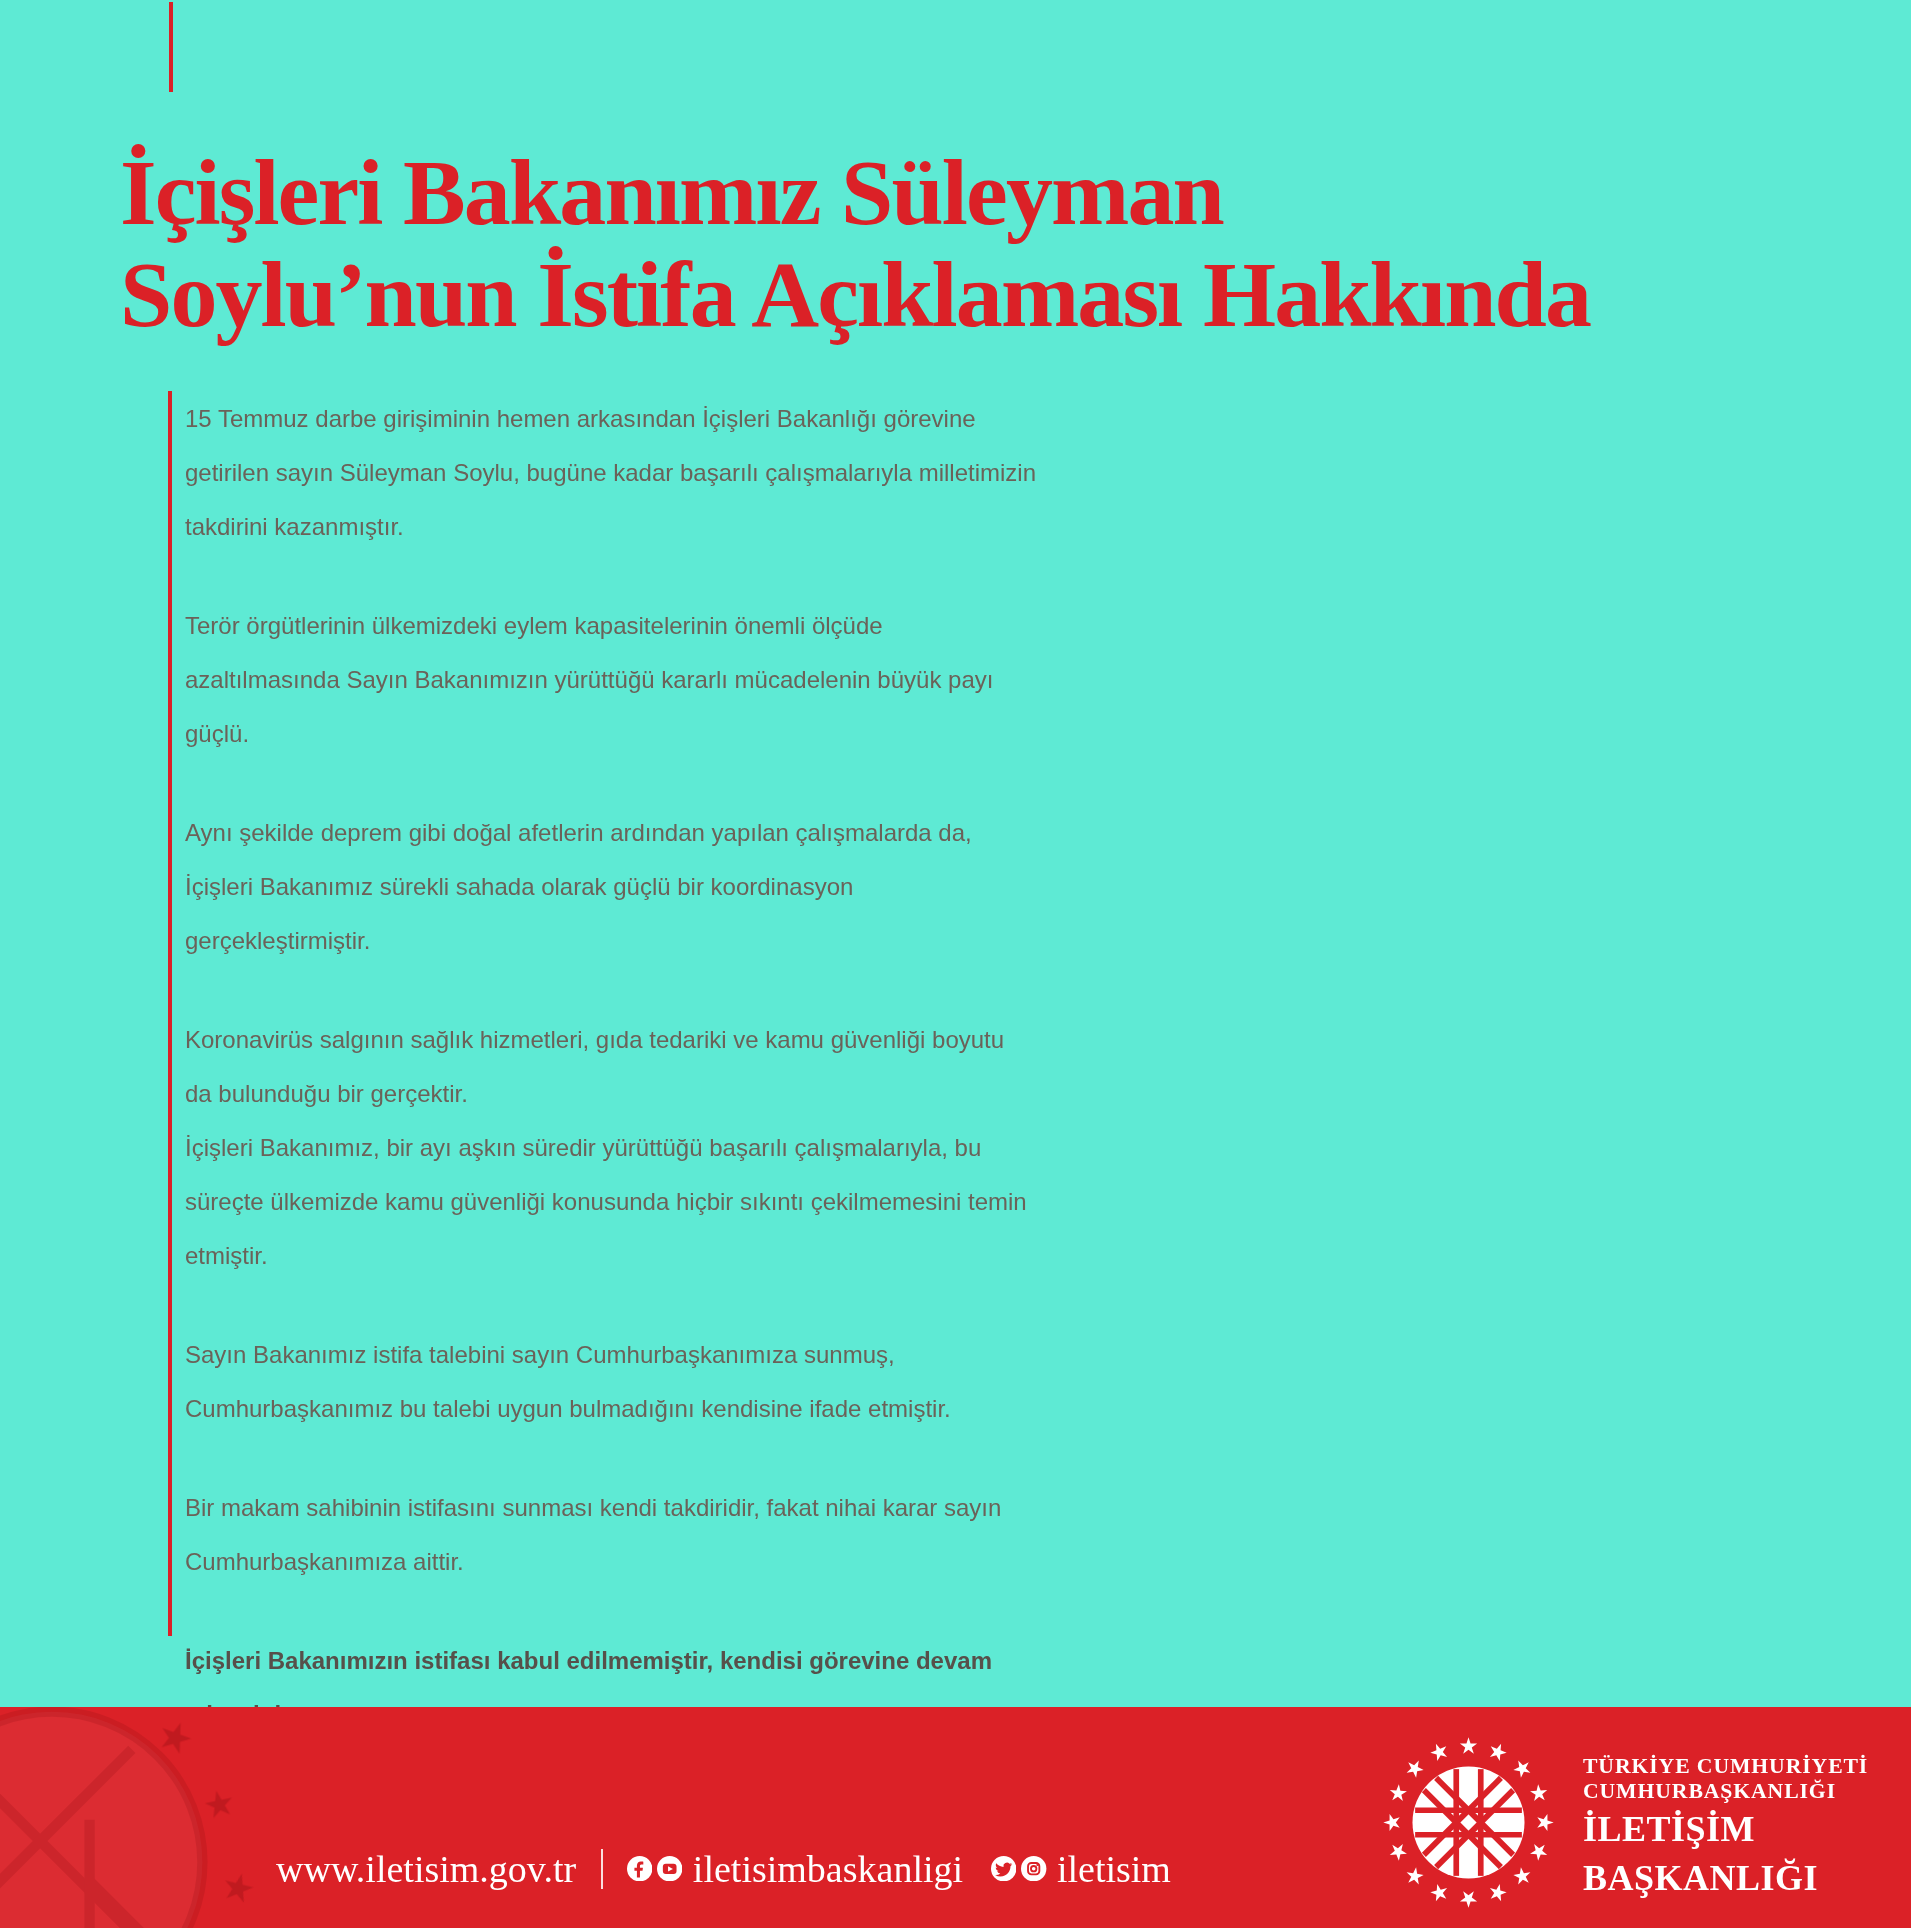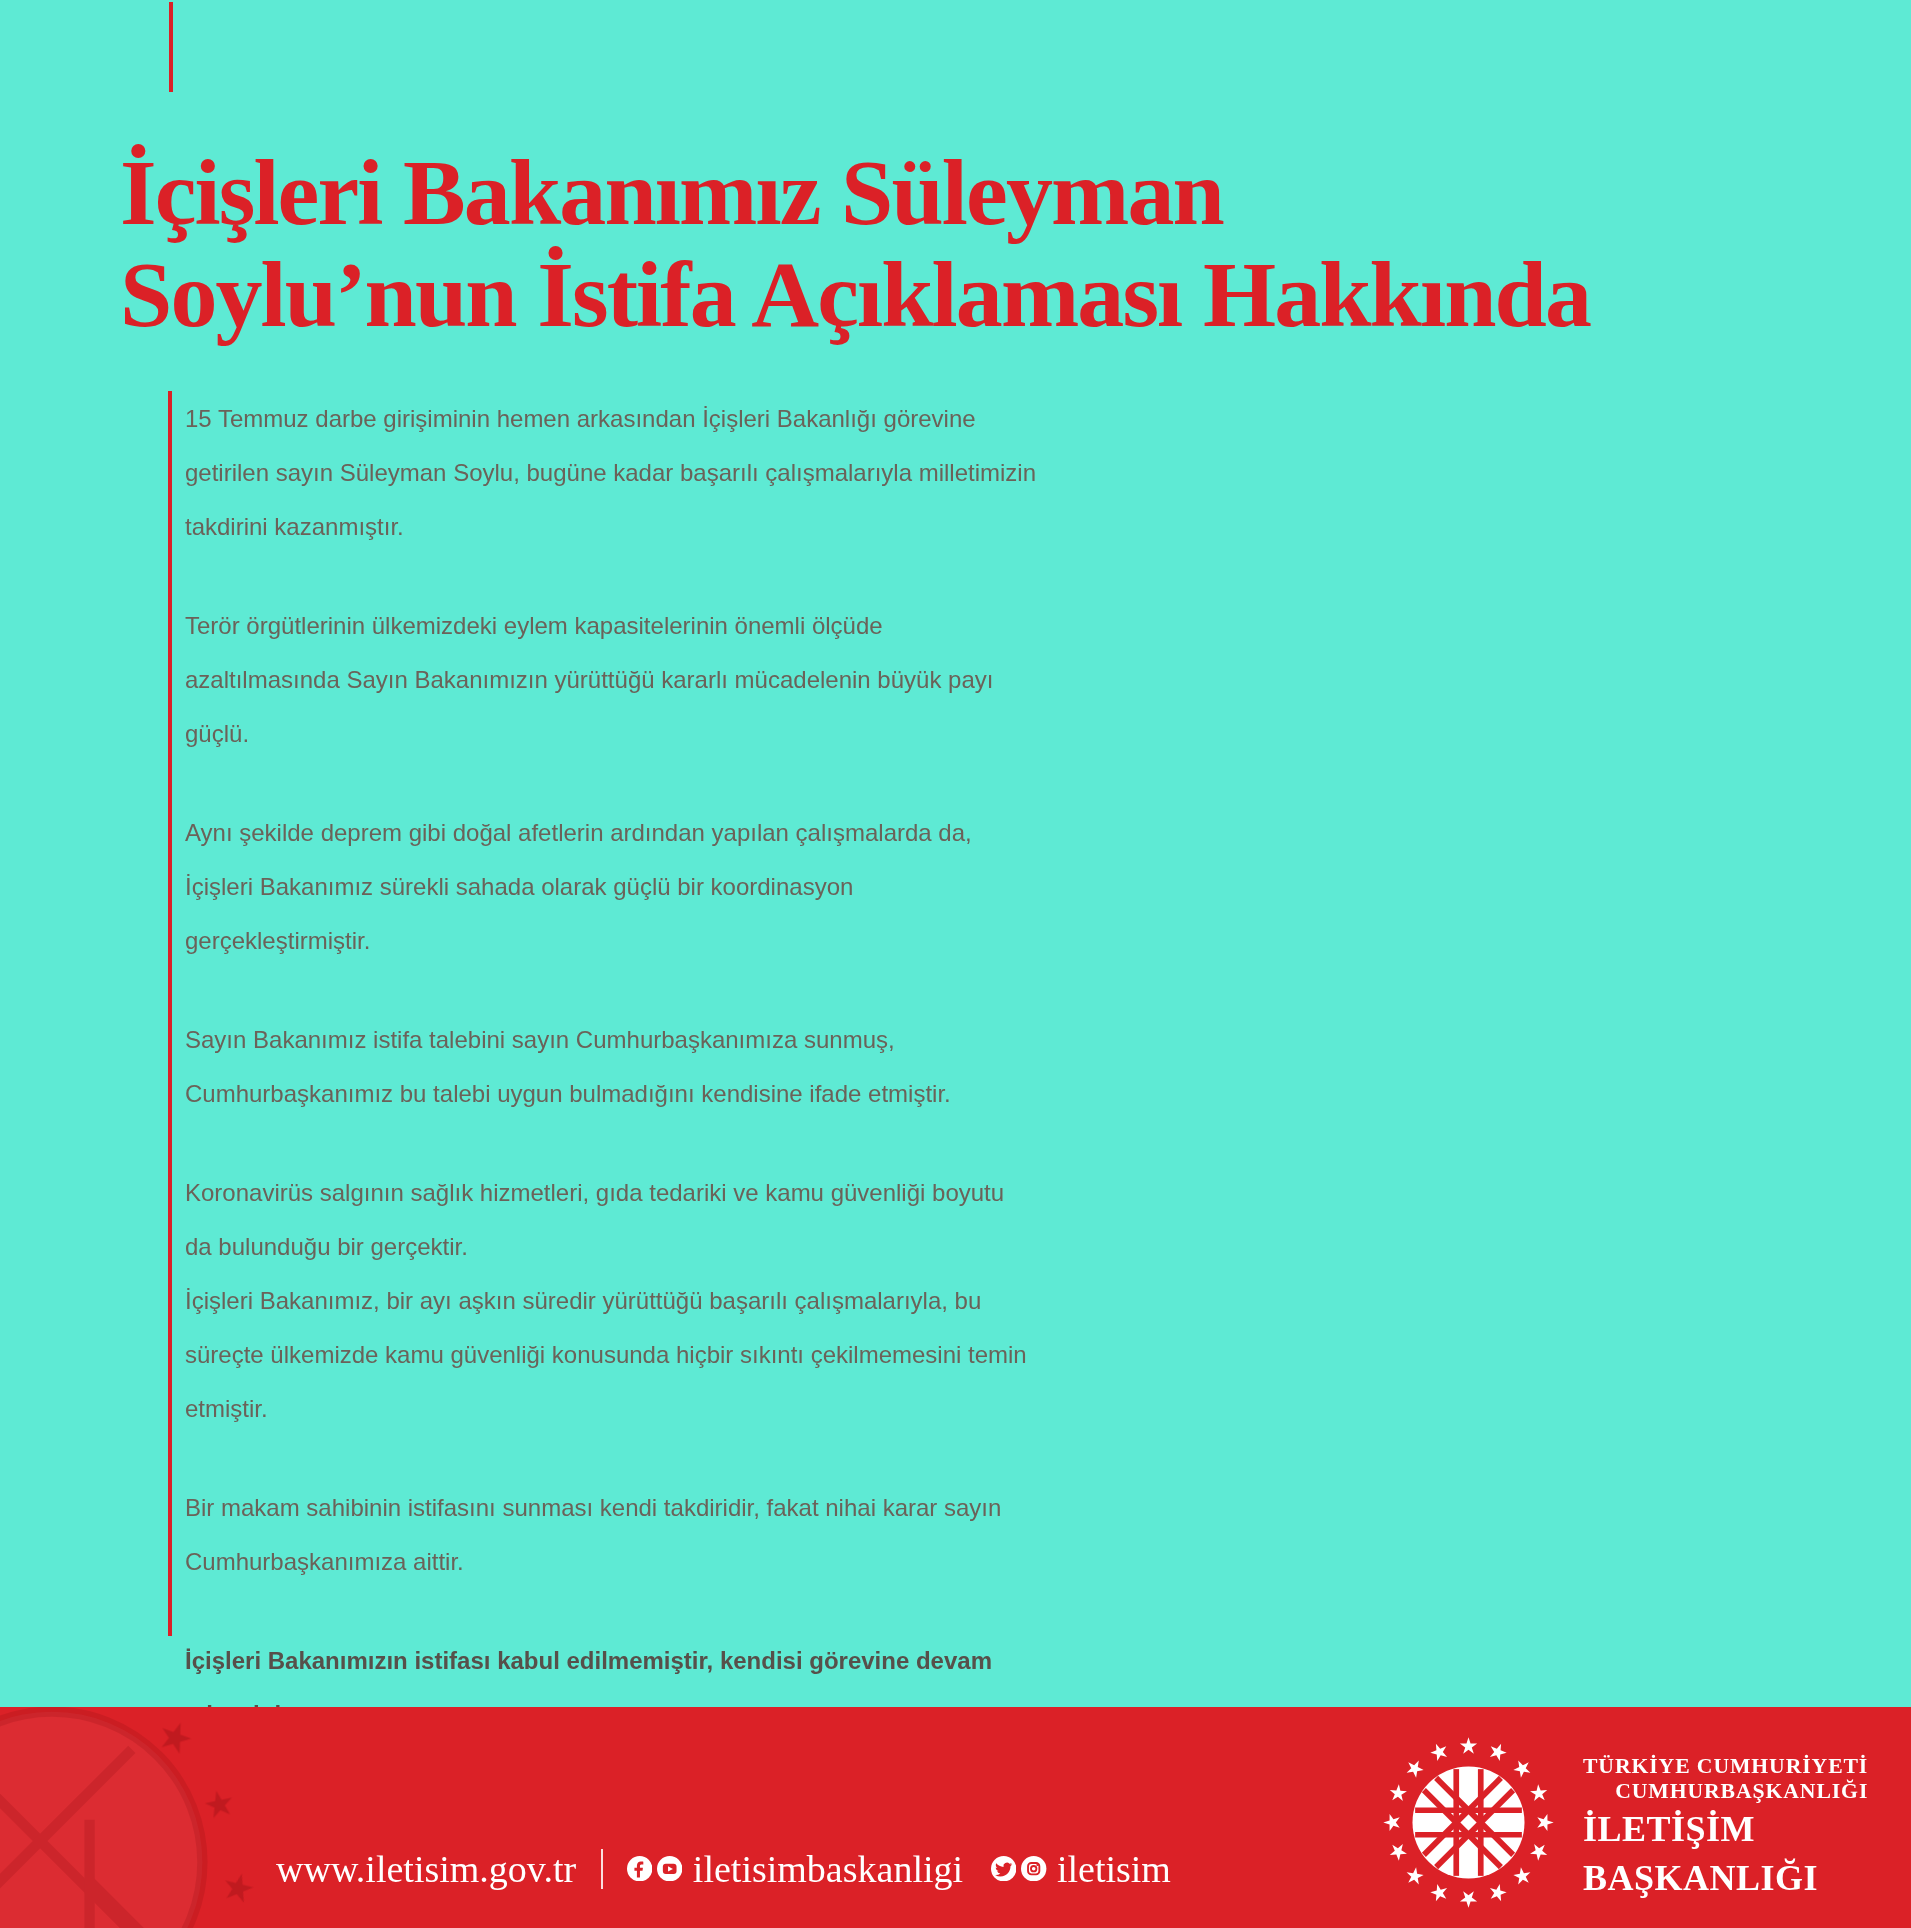--- a/index.html
+++ b/index.html
@@ -47,21 +47,21 @@
   }
   .icon-pair{display:flex;align-items:center;gap:4.7px;}
   .social-icon{display:inline-block;width:25.4px;height:25.4px;}
   .handle{margin-left:10.4px;}
   .group-gap{margin-left:28px;}
   .logo-emblem{position:absolute;left:1381px;top:28px;}
   .logo-text{
     position:absolute;left:1583px;top:47px;color:#ffffff;
     font-family:"Liberation Serif","DejaVu Serif",serif;font-weight:700;
   }
-  .logo-text .small{font-size:21.7px;line-height:25.4px;letter-spacing:0.9px;text-align:right;}
+  .logo-text .small{font-size:21.7px;line-height:25.4px;letter-spacing:0.9px;}
   .logo-text .big{font-size:36px;line-height:49px;letter-spacing:0.5px;}
   .logo-text .big:first-of-type{margin-top:5.6px;}
 </style>
 </head>
 <body>
 
 <svg width="0" height="0" style="position:absolute" aria-hidden="true">
   <defs>
     <path id="star5" d="M0,-9 L2.02,-2.78 L8.56,-2.78 L3.27,1.06 L5.29,7.28 L0,3.44 L-5.29,7.28 L-3.27,1.06 L-8.56,-2.78 L-2.02,-2.78 Z"></path>
   </defs>
@@ -75,26 +75,26 @@
 Soylu’nun İstifa Açıklaması Hakkında</h1>
 
   <div class="side-line"></div>
 
   <div class="body-text"><p>15 Temmuz darbe girişiminin hemen arkasından İçişleri Bakanlığı görevine
 getirilen sayın Süleyman Soylu, bugüne kadar başarılı çalışmalarıyla milletimizin
 takdirini kazanmıştır.</p><p>Terör örgütlerinin ülkemizdeki eylem kapasitelerinin önemli ölçüde
 azaltılmasında Sayın Bakanımızın yürüttüğü kararlı mücadelenin büyük payı
 güçlü.</p><p>Aynı şekilde deprem gibi doğal afetlerin ardından yapılan çalışmalarda da,
 İçişleri Bakanımız sürekli sahada olarak güçlü bir koordinasyon
-gerçekleştirmiştir.</p><p>Sayın Bakanımız istifa talebini sayın Cumhurbaşkanımıza sunmuş,
-Cumhurbaşkanımız bu talebi uygun bulmadığını kendisine ifade etmiştir.</p><p>Koronavirüs salgının sağlık hizmetleri, gıda tedariki ve kamu güvenliği boyutu
+gerçekleştirmiştir.</p><p>Koronavirüs salgının sağlık hizmetleri, gıda tedariki ve kamu güvenliği boyutu
 da bulunduğu bir gerçektir.
 İçişleri Bakanımız, bir ayı aşkın süredir yürüttüğü başarılı çalışmalarıyla, bu
 süreçte ülkemizde kamu güvenliği konusunda hiçbir sıkıntı çekilmemesini temin
-etmiştir.</p><p>Bir makam sahibinin istifasını sunması kendi takdiridir, fakat nihai karar sayın
+etmiştir.</p><p>Sayın Bakanımız istifa talebini sayın Cumhurbaşkanımıza sunmuş,
+Cumhurbaşkanımız bu talebi uygun bulmadığını kendisine ifade etmiştir.</p><p>Bir makam sahibinin istifasını sunması kendi takdiridir, fakat nihai karar sayın
 Cumhurbaşkanımıza aittir.</p><p class="bold">İçişleri Bakanımızın istifası kabul edilmemiştir, kendisi görevine devam
 edecektir.</p></div>
 
   <div class="footer">
 
     <svg class="footer-watermark" width="433" height="221" viewBox="0 0 460 235">
       <circle cx="55" cy="165" r="160" fill="#ffffff" opacity="0.05"></circle>
       <g stroke="#8E0E13" opacity="0.20" stroke-width="11" fill="none">
         <circle cx="55" cy="165" r="160"></circle>
         <line x1="-40" y1="60" x2="150" y2="250"></line>

